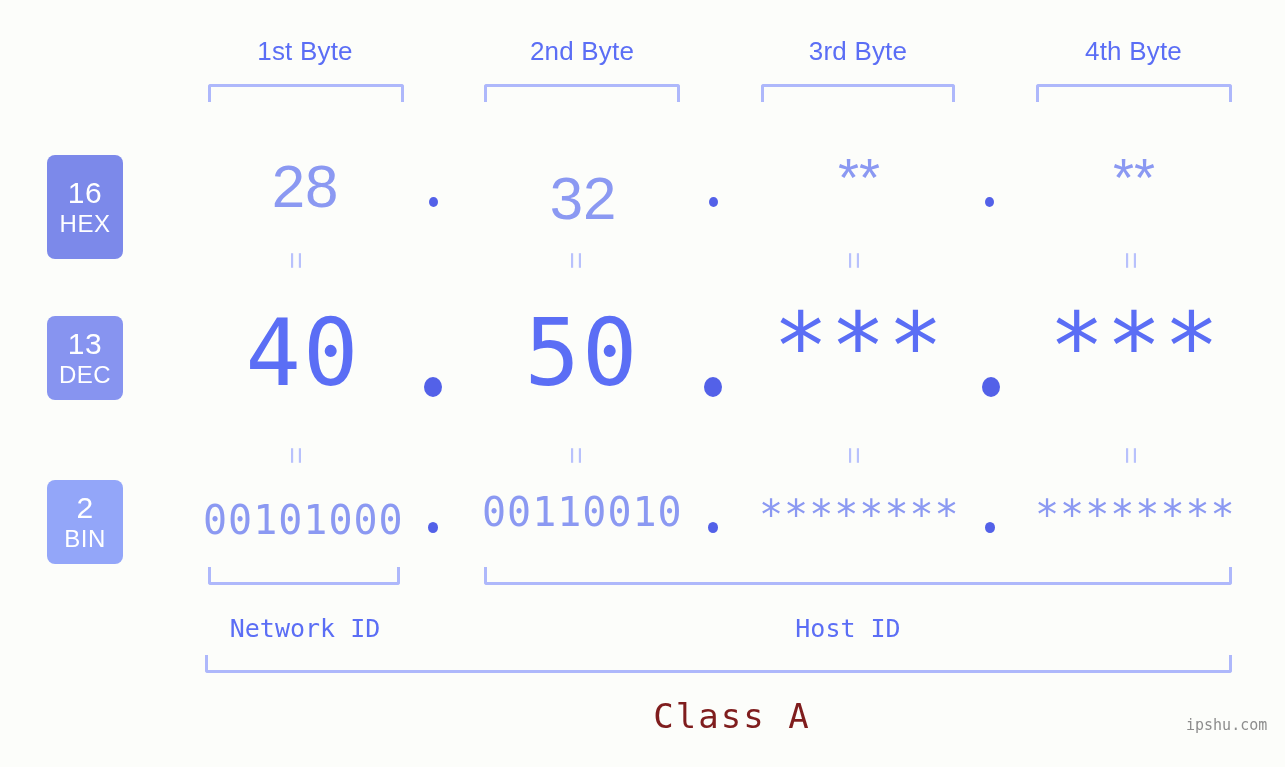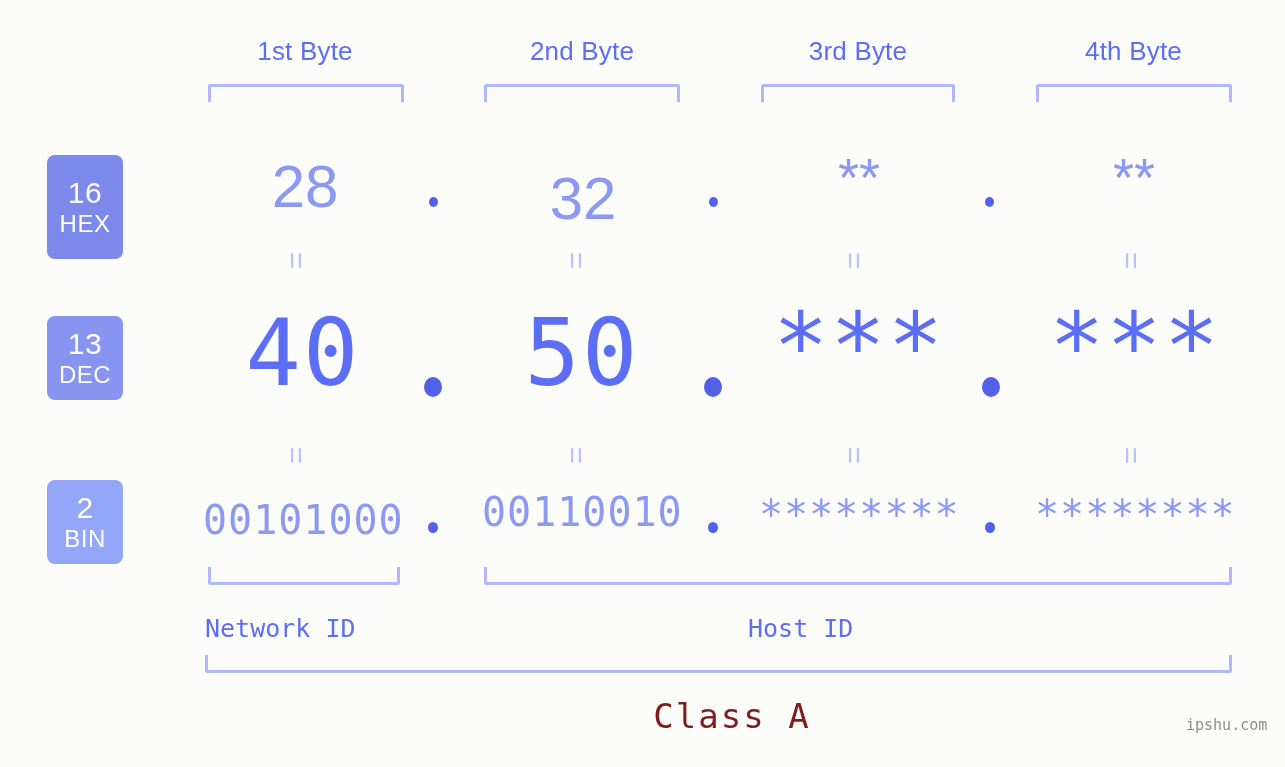--- a/index.html
+++ b/index.html
@@ -97,21 +97,21 @@
     line-height:1;
     letter-spacing:-1px;
   }
 
   
   .id-label{
     position:absolute;
     font-family:"DejaVu Sans Mono", monospace;
     font-size:25px;
     color:#5b6ef5;
-    text-align:left;
+    text-align:center;
     white-space:nowrap;
     letter-spacing:0px;
   }
   .class-label{
     position:absolute;
     font-family:"DejaVu Sans Mono", monospace;
     font-size:34px;
     color:#7f1d1d;
     text-align:center;
     white-space:nowrap;

